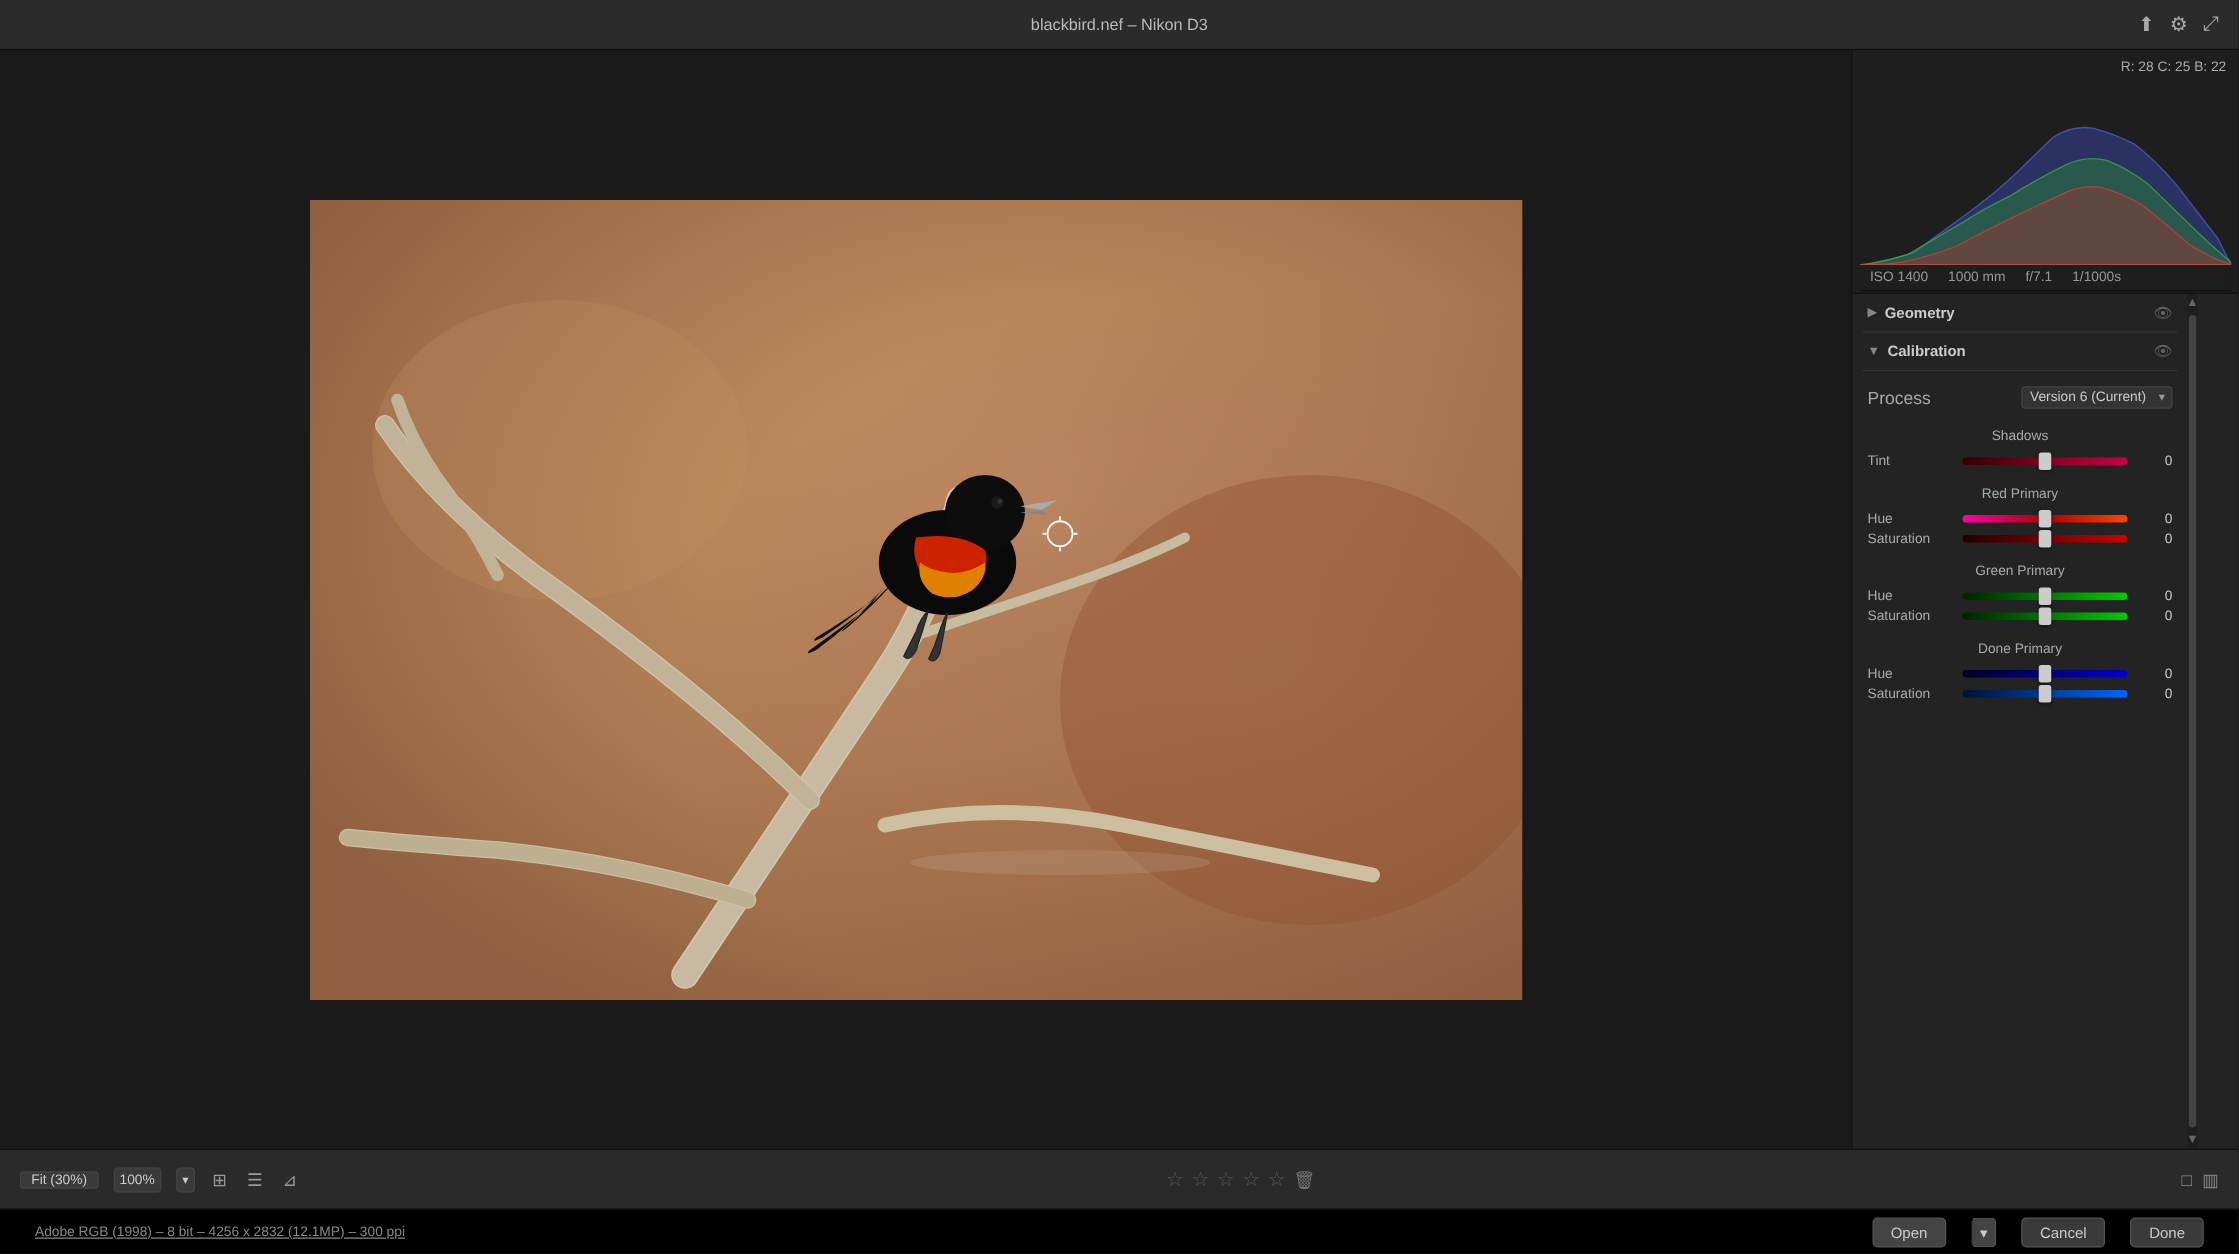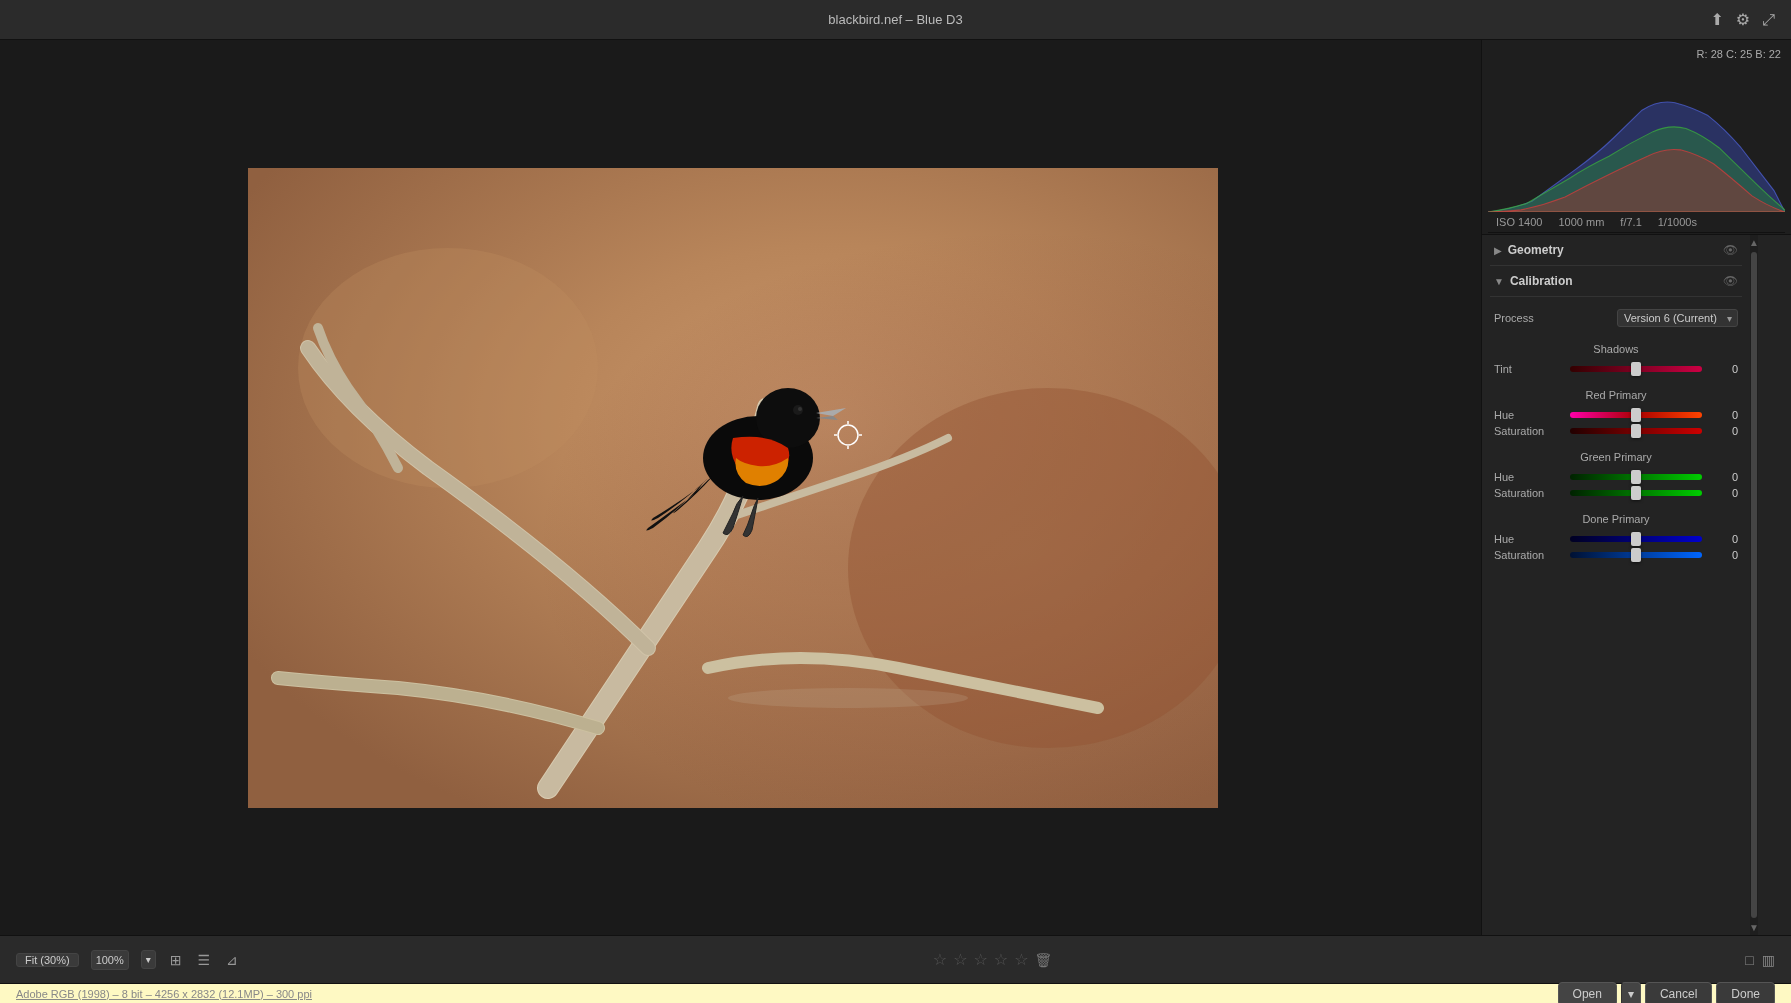--- a/index.html
+++ b/index.html
@@ -178,21 +178,21 @@
     
     .process-row {
       display: flex;
       align-items: center;
       justify-content: space-between;
       padding: 6px 4px;
       margin-bottom: 8px;
     }
     .process-label {
       color: #aaa;
-      font-size: 11px;
+      font-size: 14px;
     }
     .process-select {
       background: #333;
       border: 1px solid #444;
       color: #ccc;
       font-size: 11px;
       padding: 2px 20px 2px 6px;
       border-radius: 3px;
       cursor: pointer;
       appearance: none;
@@ -349,36 +349,36 @@
       align-items: center;
     }
     .view-icon {
       color: #888;
       font-size: 14px;
       cursor: pointer;
     }
 
     
     .status-bar {
-      height: 20px;
-      background: #fef9c3;
+      height: 36px;
+      background: #000000;
       border-top: 1px solid #111;
       display: flex;
       align-items: center;
       justify-content: space-between;
-      padding: 0 16px;
+      padding: 0 28px;
     }
     .status-text {
       color: #888;
       font-size: 11px;
       text-decoration: underline;
     }
     .action-buttons {
       display: flex;
-      gap: 4px;
+      gap: 20px;
       align-items: center;
       justify-content: flex-end;
     }
     .btn-open {
       background: #444;
       border: 1px solid #555;
       color: #ccc;
       font-size: 12px;
       padding: 4px 14px;
       border-radius: 4px;
@@ -444,21 +444,21 @@
       width: 268px;
       display: flex;
       flex-direction: column;
       overflow: hidden;
     }
   </style>
 </head>
 <body>
 
 <div class="title-bar">
-  <span class="title-bar-title">blackbird.nef  –  Blue D3</span>
+  <span class="title-bar-title">blackbird.nef  –  Nikon D3</span>
   <div class="title-bar-actions">
     <span class="title-bar-action">⬆</span>
     <span class="title-bar-action">⚙</span>
     <span class="title-bar-action">⤢</span>
   </div>
 </div>
 
 <div class="main-content">
 
   <div class="canvas-area">

